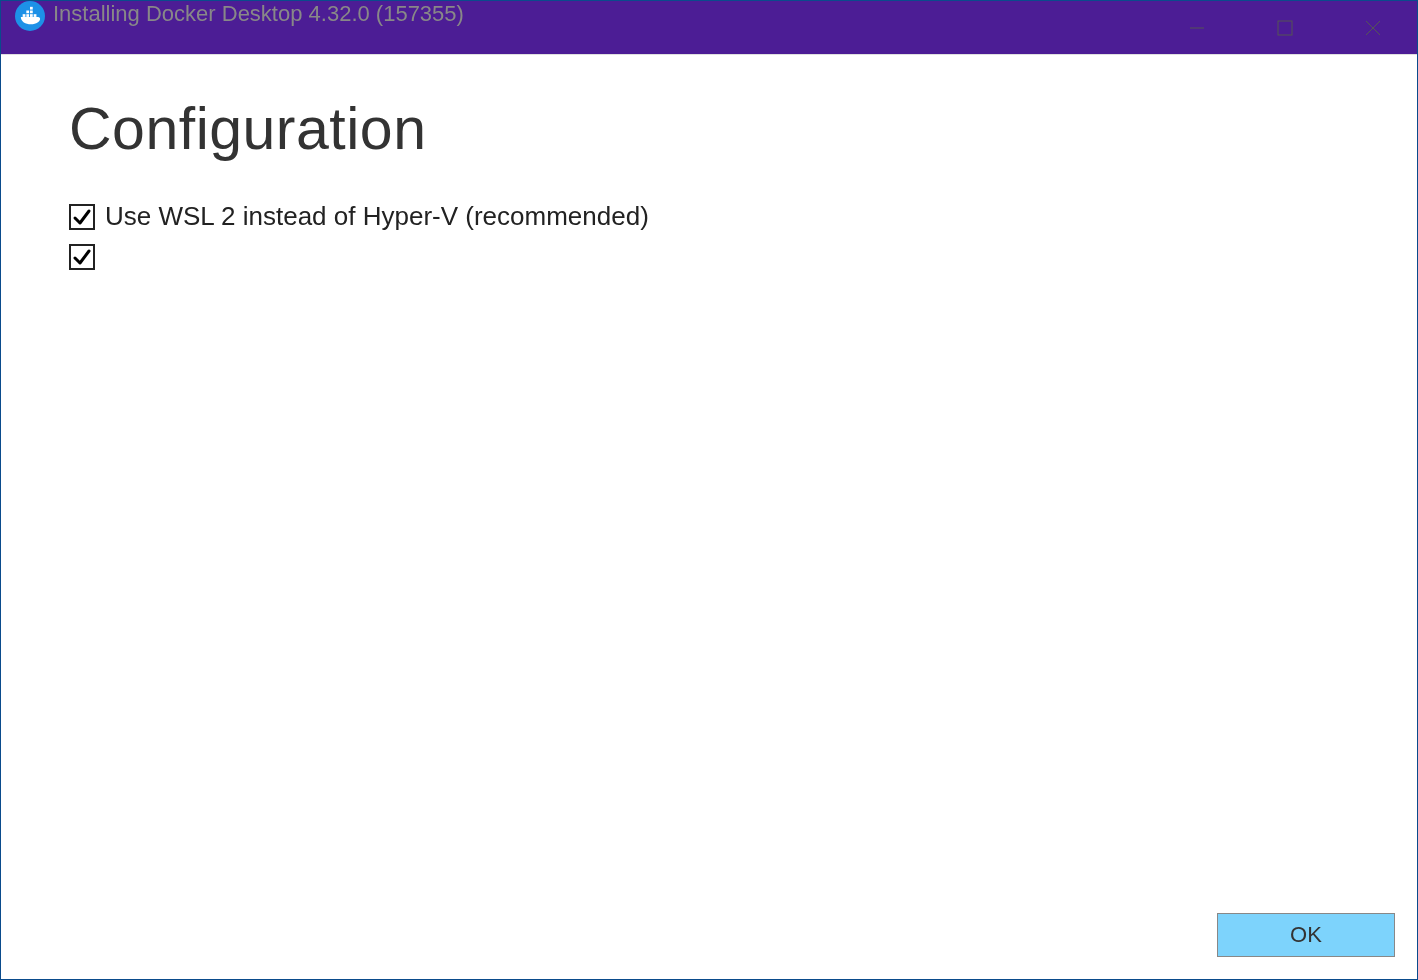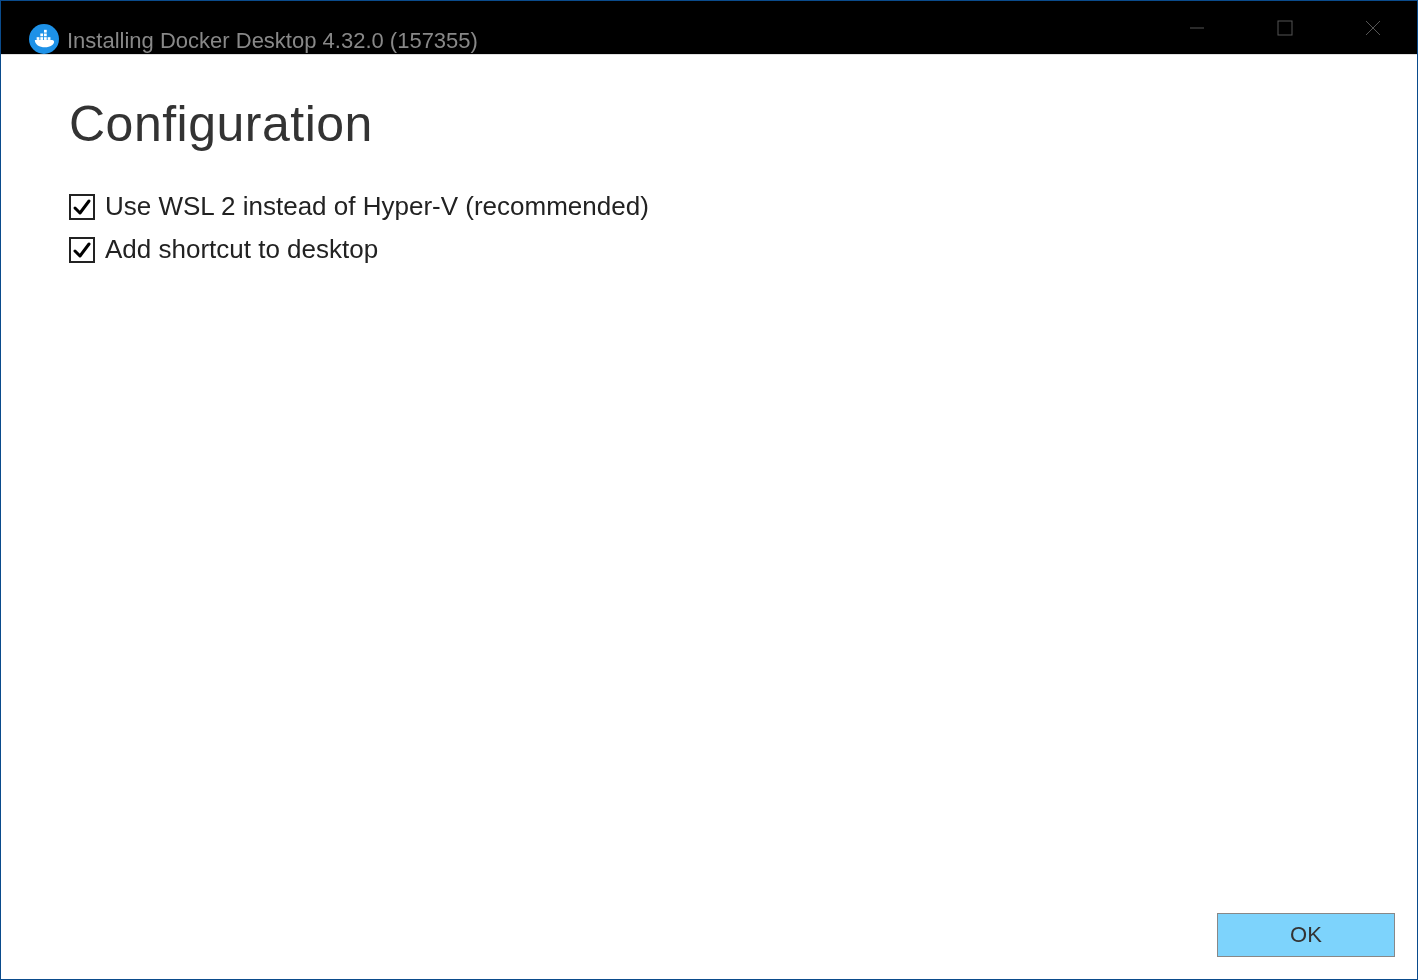--- a/index.html
+++ b/index.html
@@ -16,25 +16,25 @@
     }
     .window {
       width: 100%;
       height: 100%;
       border: 1px solid #0a4b8c;
       display: flex;
       flex-direction: column;
     }
     .titlebar {
       height: 54px;
-      background: #000000;
+      background: #4c1d95;
       border-bottom: 1px solid #e0e0e0;
       display: flex;
-      align-items: flex-end;
-      padding-left: 28px;
+      align-items: flex-start;
+      padding-left: 14px;
     }
     .titlebar-icon {
       width: 30px;
       height: 30px;
       background: #1D91E7;
       border-radius: 50%;
       display: flex;
       align-items: center;
       justify-content: center;
       margin-right: 8px;
@@ -69,21 +69,21 @@
       stroke: currentColor;
       stroke-width: 1;
       fill: none;
     }
     .content {
       flex-grow: 1;
       padding: 40px 68px 0 68px;
       position: relative;
     }
     .heading {
-      font-size: 50px;
+      font-size: 59px;
       font-weight: 400;
       color: #333333;
       margin-bottom: 38px;
       letter-spacing: 0.5px;
     }
     .option-row {
       display: flex;
       align-items: center;
       margin-bottom: 12px;
     }
@@ -179,20 +179,19 @@
       </div>
       <span class="option-label">Use WSL 2 instead of Hyper-V (recommended)</span>
     </div>
 
     <div class="option-row">
       <div class="checkbox-box">
         <svg viewBox="0 0 20 20">
             <polyline points="3,11 8,16 17,4"></polyline>
           </svg>
       </div>
-      <span class="option-label">Add shortcut to desktop</span>
     </div>
 
     <div class="footer">
       <button class="ok-button">OK</button>
     </div>
   </div>
 </div>
 
 </body></html>

